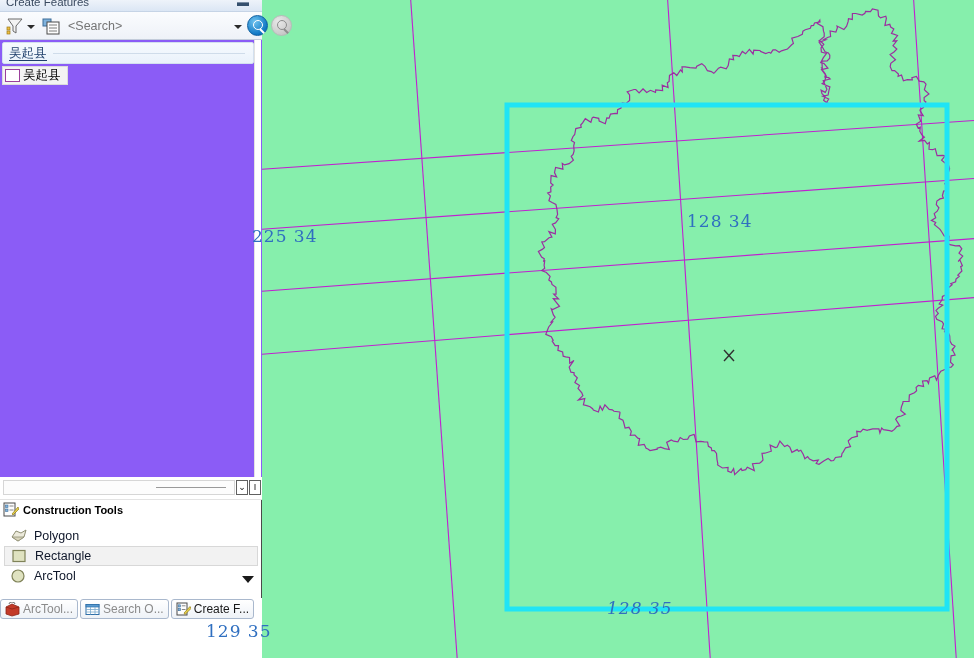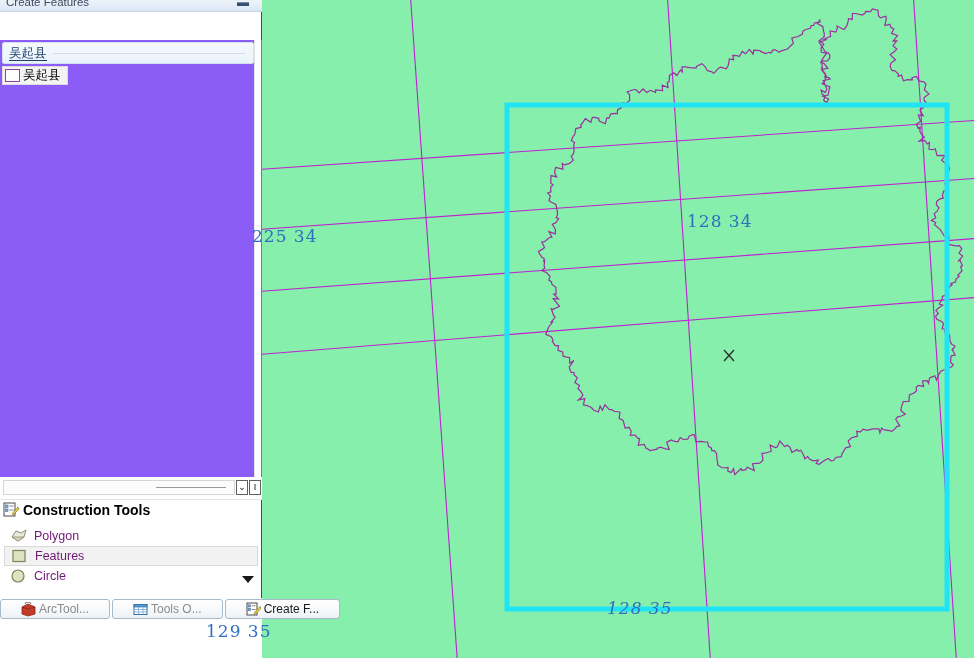--- a/index.html
+++ b/index.html
@@ -167,37 +167,37 @@
   
   #ct-header {
     position: absolute; left: 0; top: 499px; width: 262px; height: 21px;
     display: flex; align-items: center;
     border-top: 1px solid #e3e3e3;
   }
   #ct-header-icon {
     width: 16px; height: 16px; margin-left: 3px; position: relative; flex:0 0 auto;
   }
   #ct-header-title {
-    font-size: 14px; font-weight: bold; color: #000; margin-left: 4px;
+    font-size: 11px; font-weight: bold; color: #000; margin-left: 4px;
     font-family: "Liberation Sans", sans-serif;
   }
 
   
   #ct-list {
     position: absolute; left: 0; top: 526px; width: 262px; height: 66px;
   }
   .ct-row {
     position: relative; height: 20px; display: flex; align-items: center;
     margin: 0 4px;
   }
   .ct-row.selected {
     background: #f2f2f2; border: 1px solid #d8d8d8;
   }
   .ct-icon { width: 18px; height: 16px; margin-left: 6px; position: relative; flex:0 0 auto; }
-  .ct-label { font-size: 12.5px; color: #701a75; margin-left: 6px; }
+  .ct-label { font-size: 12.5px; color: #0f172a; margin-left: 6px; }
 
   #ct-scroll-down {
     position: absolute; right: 6px; top: 46px; width: 16px; height: 14px;
   }
   #ct-scroll-down::after {
     content:""; position:absolute; left:2px; top:4px;
     border-left: 6px solid transparent; border-right: 6px solid transparent;
     border-top: 7px solid #1a1a1a;
   }
   #ct-ellipsis {
@@ -207,21 +207,21 @@
 
   
   #taskbar {
     position: absolute; left: 0; top: 598px; width: 262px; height: 22px;
     background: #ffffff; display: flex; align-items: center; gap: 2px;
   }
   .task-btn {
     height: 20px; display: flex; align-items: center;
     border: 1px solid #a9b8cd; border-radius: 3px;
     background: linear-gradient(#ffffff, #eef2f7);
-    padding: 0 20px; flex: 0 0 auto;
+    padding: 0 4px; flex: 0 0 auto;
   }
   .task-btn .tbi { width: 15px; height: 15px; position: relative; flex:0 0 auto; }
   .task-btn .tbl { font-size: 12px; color: #8b8b8b; margin-left: 3px; white-space: nowrap; }
   .task-btn.active .tbl { color: #1a1a1a; }
 
   
   #left-bottom-fill {
     position: absolute; left: 0; top: 620px; width: 262px; height: 38px;
     background: #ffffff;
   }
@@ -495,20 +495,43 @@
   <div class="grat-label" style="left:252px; top:226px; z-index:5;">225  34</div>
   <div class="grat-label" style="left:206px; top:621px; z-index:5;">129  35</div>
 
   <div id="left-dock">
 
     <div id="panel-titlebar">
       <span id="panel-title">Create Features</span>
       <span id="panel-close">▬</span>
     </div>
 
+    <div id="search-bar">
+      <span class="tb-icon">
+        <svg width="22" height="22" viewBox="0 0 22 22">
+          <polygon points="4,4 18,4 12,11 12,18 9,16 9,11" fill="#f3f3f3" stroke="#6a6a6a" stroke-width="1"></polygon>
+          <rect x="3" y="12" width="3" height="3" fill="#f0c040" stroke="#9a7a1a" stroke-width="0.7"></rect>
+          <rect x="3" y="16" width="3" height="3" fill="#f0c040" stroke="#9a7a1a" stroke-width="0.7"></rect>
+        </svg>
+      </span>
+      <span class="tb-caret"></span>
+      <span class="tb-icon">
+        <svg width="22" height="22" viewBox="0 0 22 22">
+          <rect x="3" y="4" width="8" height="7" fill="#7fb2dd" stroke="#3c6d98" stroke-width="1"></rect>
+          <rect x="7" y="7" width="12" height="12" fill="#fdfdfd" stroke="#4a4a4a" stroke-width="1"></rect>
+          <line x1="9" y1="10" x2="17" y2="10" stroke="#7a7a7a" stroke-width="1"></line>
+          <line x1="9" y1="13" x2="17" y2="13" stroke="#7a7a7a" stroke-width="1"></line>
+          <line x1="9" y1="16" x2="17" y2="16" stroke="#7a7a7a" stroke-width="1"></line>
+        </svg>
+      </span>
+      <input id="search-input" type="text" value="" placeholder="&lt;Search&gt;" style="">
+      <span id="search-dropdown-caret"></span>
+      <span class="round-btn" id="btn-search-go"></span>
+      <span class="round-btn" id="btn-search-alt"></span>
+    </div>
 
     <div id="template-area">
       <div id="template-group">
         <span id="template-group-label">吴起县</span>
         <span id="template-group-rule"></span>
       </div>
       <div id="template-item">
         <span id="template-swatch"></span>
         <span id="template-item-label">吴起县</span>
       </div>
@@ -544,29 +567,29 @@
           </svg>
         </span>
         <span class="ct-label">Polygon</span>
       </div>
       <div class="ct-row selected">
         <span class="ct-icon">
           <svg width="18" height="16" viewBox="0 0 18 16">
             <rect x="2" y="2.5" width="12" height="11" fill="#dfe2c0" stroke="#7f8258" stroke-width="1.2"></rect>
           </svg>
         </span>
-        <span class="ct-label">Features</span>
+        <span class="ct-label">Rectangle</span>
       </div>
       <div class="ct-row">
         <span class="ct-icon">
           <svg width="18" height="16" viewBox="0 0 18 16">
             <circle cx="8" cy="8" r="6" fill="#dfe2c0" stroke="#7f8258" stroke-width="1.2"></circle>
           </svg>
         </span>
-        <span class="ct-label">Circle</span>
+        <span class="ct-label">ArcTool</span>
       </div>
       <div id="ct-scroll-down"></div>
     </div>
     <div id="ct-ellipsis">···</div>
 
     <div id="taskbar">
       <div class="task-btn">
         <span class="tbi">
           <svg width="15" height="15" viewBox="0 0 15 15">
             <path d="M 1,5 L 7,2 L 14,5 L 14,12 L 7,14 L 1,12 Z" fill="#c33a28" stroke="#8e2418" stroke-width="0.8"></path>
@@ -580,21 +603,21 @@
         <span class="tbi">
           <svg width="15" height="15" viewBox="0 0 15 15">
             <rect x="1" y="2.5" width="13" height="10" fill="#ffffff" stroke="#2f6fa8" stroke-width="1"></rect>
             <rect x="1" y="2.5" width="13" height="2.5" fill="#5b9bd0" stroke="#2f6fa8" stroke-width="0.7"></rect>
             <line x1="1" y1="7.5" x2="14" y2="7.5" stroke="#7aa9cd" stroke-width="0.8"></line>
             <line x1="1" y1="10" x2="14" y2="10" stroke="#7aa9cd" stroke-width="0.8"></line>
             <line x1="5.5" y1="5" x2="5.5" y2="12.5" stroke="#7aa9cd" stroke-width="0.8"></line>
             <line x1="10" y1="5" x2="10" y2="12.5" stroke="#7aa9cd" stroke-width="0.8"></line>
           </svg>
         </span>
-        <span class="tbl">Tools O...</span>
+        <span class="tbl">Search O...</span>
       </div>
       <div class="task-btn active">
         <span class="tbi">
           <svg width="15" height="15" viewBox="0 0 15 15">
             <rect x="1" y="1" width="10" height="12" fill="#fdfdfd" stroke="#4a4a4a" stroke-width="1"></rect>
             <rect x="2.2" y="2.8" width="2.2" height="2.2" fill="#7fb2dd" stroke="#3c6d98" stroke-width="0.6"></rect>
             <rect x="2.2" y="6.5" width="2.2" height="2.2" fill="#7fb2dd" stroke="#3c6d98" stroke-width="0.6"></rect>
             <line x1="5.8" y1="3.8" x2="9.5" y2="3.8" stroke="#7a7a7a" stroke-width="0.9"></line>
             <line x1="5.8" y1="7.5" x2="9.5" y2="7.5" stroke="#7a7a7a" stroke-width="0.9"></line>
             <path d="M 8,11 L 14,4.5 L 15,6.5 L 9,12.5 Z" fill="#e8d14a" stroke="#8e7a17" stroke-width="0.7"></path>

